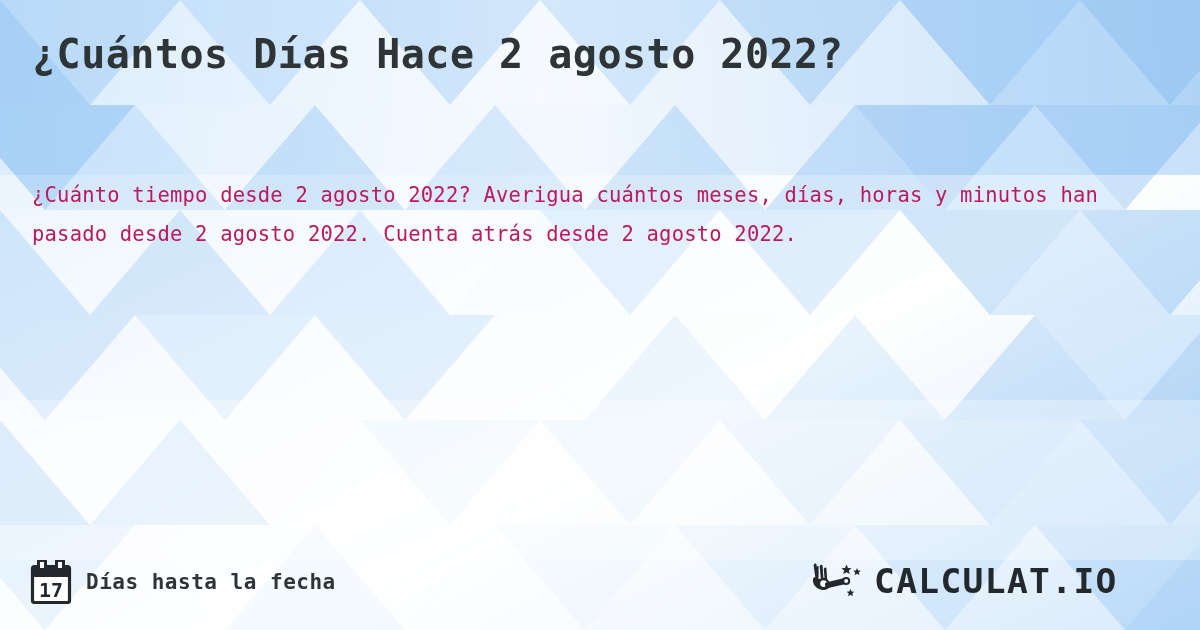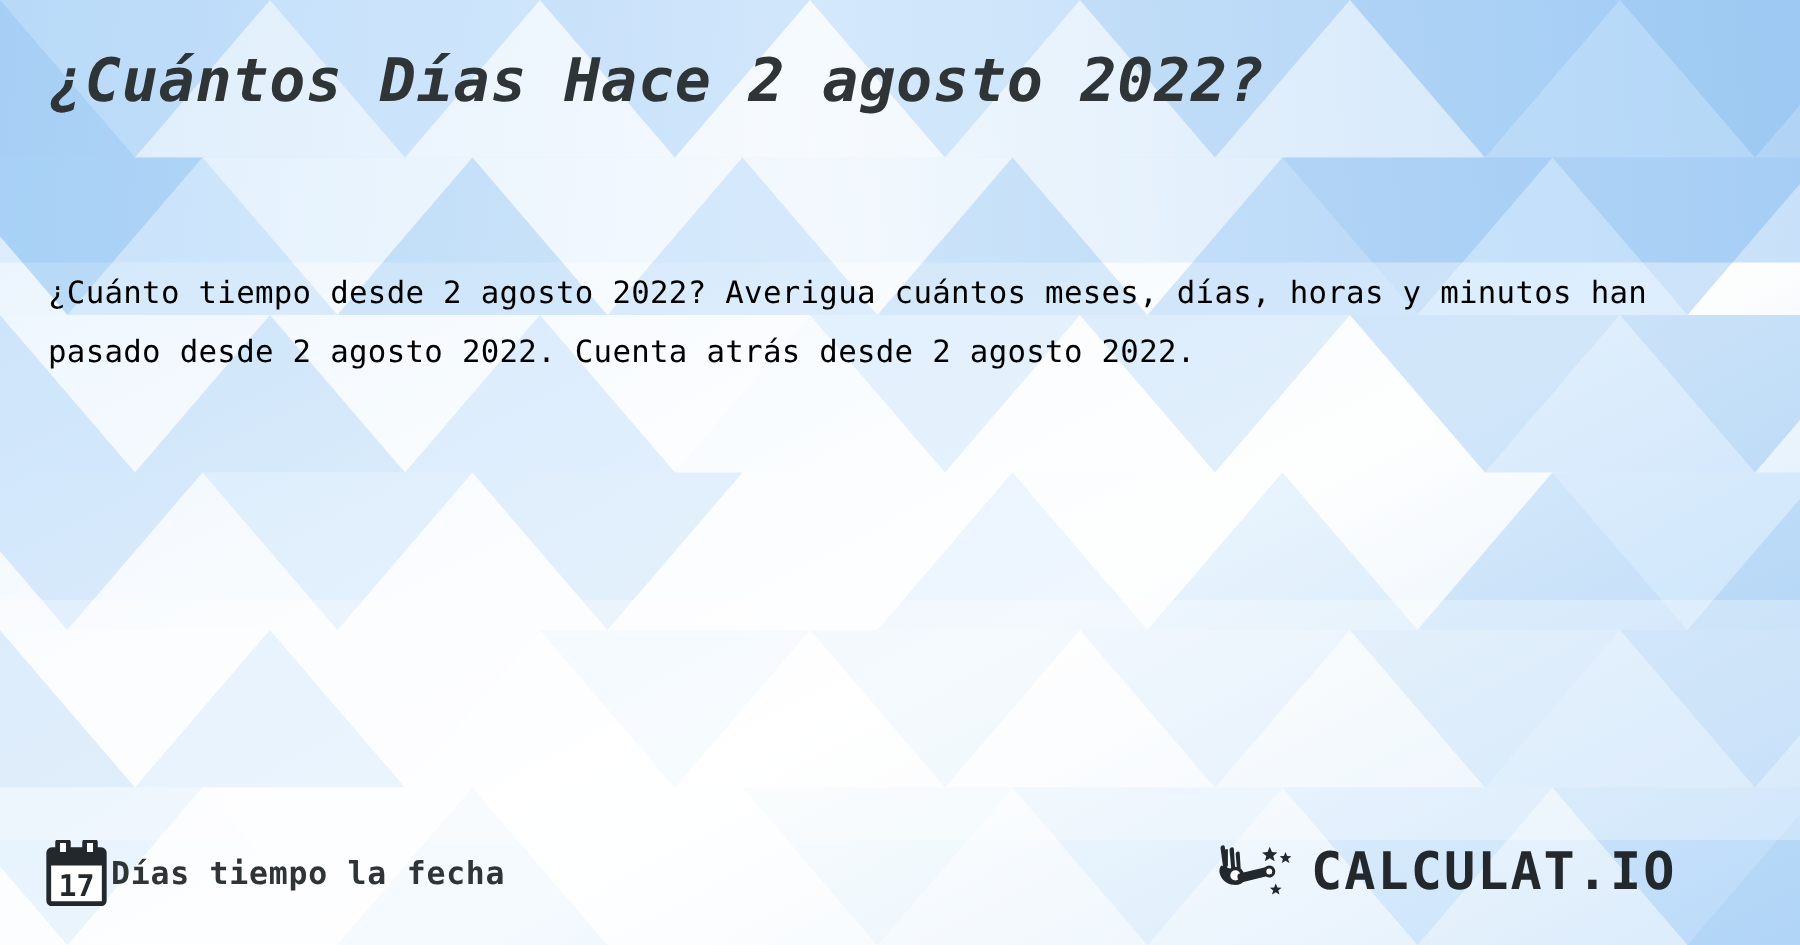--- a/index.html
+++ b/index.html
@@ -44,34 +44,33 @@
   .title {
     font-family: "DejaVu Sans Mono", "Liberation Mono", monospace;
     font-size: 40px;
     font-weight: bold;
     color: #2f3437;
     letter-spacing: 0.5px;
     line-height: 1.2;
     margin: 0;
     padding: 0;
     white-space: nowrap;
-    font-style: italic;
   }
 
   .lede {
     margin: 0;
     padding: 0;
     position: absolute;
     left: 32px;
     top: 176px;
     width: 1150px;
     font-family: "DejaVu Sans Mono", "Liberation Mono", monospace;
     font-size: 20.5px;
     font-weight: normal;
-    color: #000000;
+    color: #be185d;
     line-height: 39px;
     letter-spacing: 0.2px;
   }
 
   .result {
     margin: 0;
     padding: 0;
     position: absolute;
     left: 32px;
     top: 345px;
@@ -93,21 +92,21 @@
     height: 92px;
     z-index: 3;
   }
 
   .footer-left {
     position: absolute;
     left: 30px;
     bottom: 26px;
     display: flex;
     align-items: center;
-    gap: 2px;
+    gap: 14px;
   }
 
   .cal-icon {
     width: 42px;
     height: 44px;
     display: block;
     flex: 0 0 auto;
   }
 
   .footer-label {
@@ -288,21 +287,21 @@
         <rect x="2.5" y="6.5" width="37" height="36" rx="2" fill="#ffffff" stroke="#23282c" stroke-width="3.2"></rect>
 
         <path d="M4 8 H38 V17 H4 Z" fill="#23282c"></path>
 
         <rect x="8.5" y="0.5" width="7" height="9" rx="1.2" fill="#ffffff" stroke="#23282c" stroke-width="3"></rect>
         <rect x="26.5" y="0.5" width="7" height="9" rx="1.2" fill="#ffffff" stroke="#23282c" stroke-width="3"></rect>
 
         <text x="21" y="37" text-anchor="middle" font-family="DejaVu Sans Mono, Liberation Mono, monospace" font-size="20" font-weight="bold" fill="#23282c">17</text>
       </svg>
 
-      <span class="footer-label">Días tiempo la fecha</span>
+      <span class="footer-label">Días hasta la fecha</span>
     </div>
 
     <div class="footer-right">
 
       <svg class="wand-icon" viewBox="0 0 56 42" xmlns="http://www.w3.org/2000/svg">
         <g fill="#23282c">
 
           <path d="M6 5 C5 5 4.2 5.8 4.2 6.9 L4.2 16 C4.2 16.7 4.9 17.2 5.6 17.1 C6.2 17 6.6 16.5 6.6 15.9 L6.6 7.4 C6.6 6.0 6.9 5 6 5 Z"></path>
           <path d="M3.5 2.5 C2.3 2.5 1.5 3.5 1.7 4.7 L3.6 18.5 C3.7 19.3 4.5 19.8 5.2 19.6 C5.9 19.4 6.3 18.7 6.1 18 L4.6 4.2 C4.5 3.2 4.4 2.5 3.5 2.5 Z"></path>
           <path d="M9.5 3.8 C8.4 3.8 7.6 4.7 7.7 5.8 L8.8 17.6 C8.9 18.4 9.6 18.9 10.3 18.8 C11 18.7 11.5 18 11.4 17.3 L10.6 5.3 C10.5 4.3 10.4 3.8 9.5 3.8 Z"></path>

